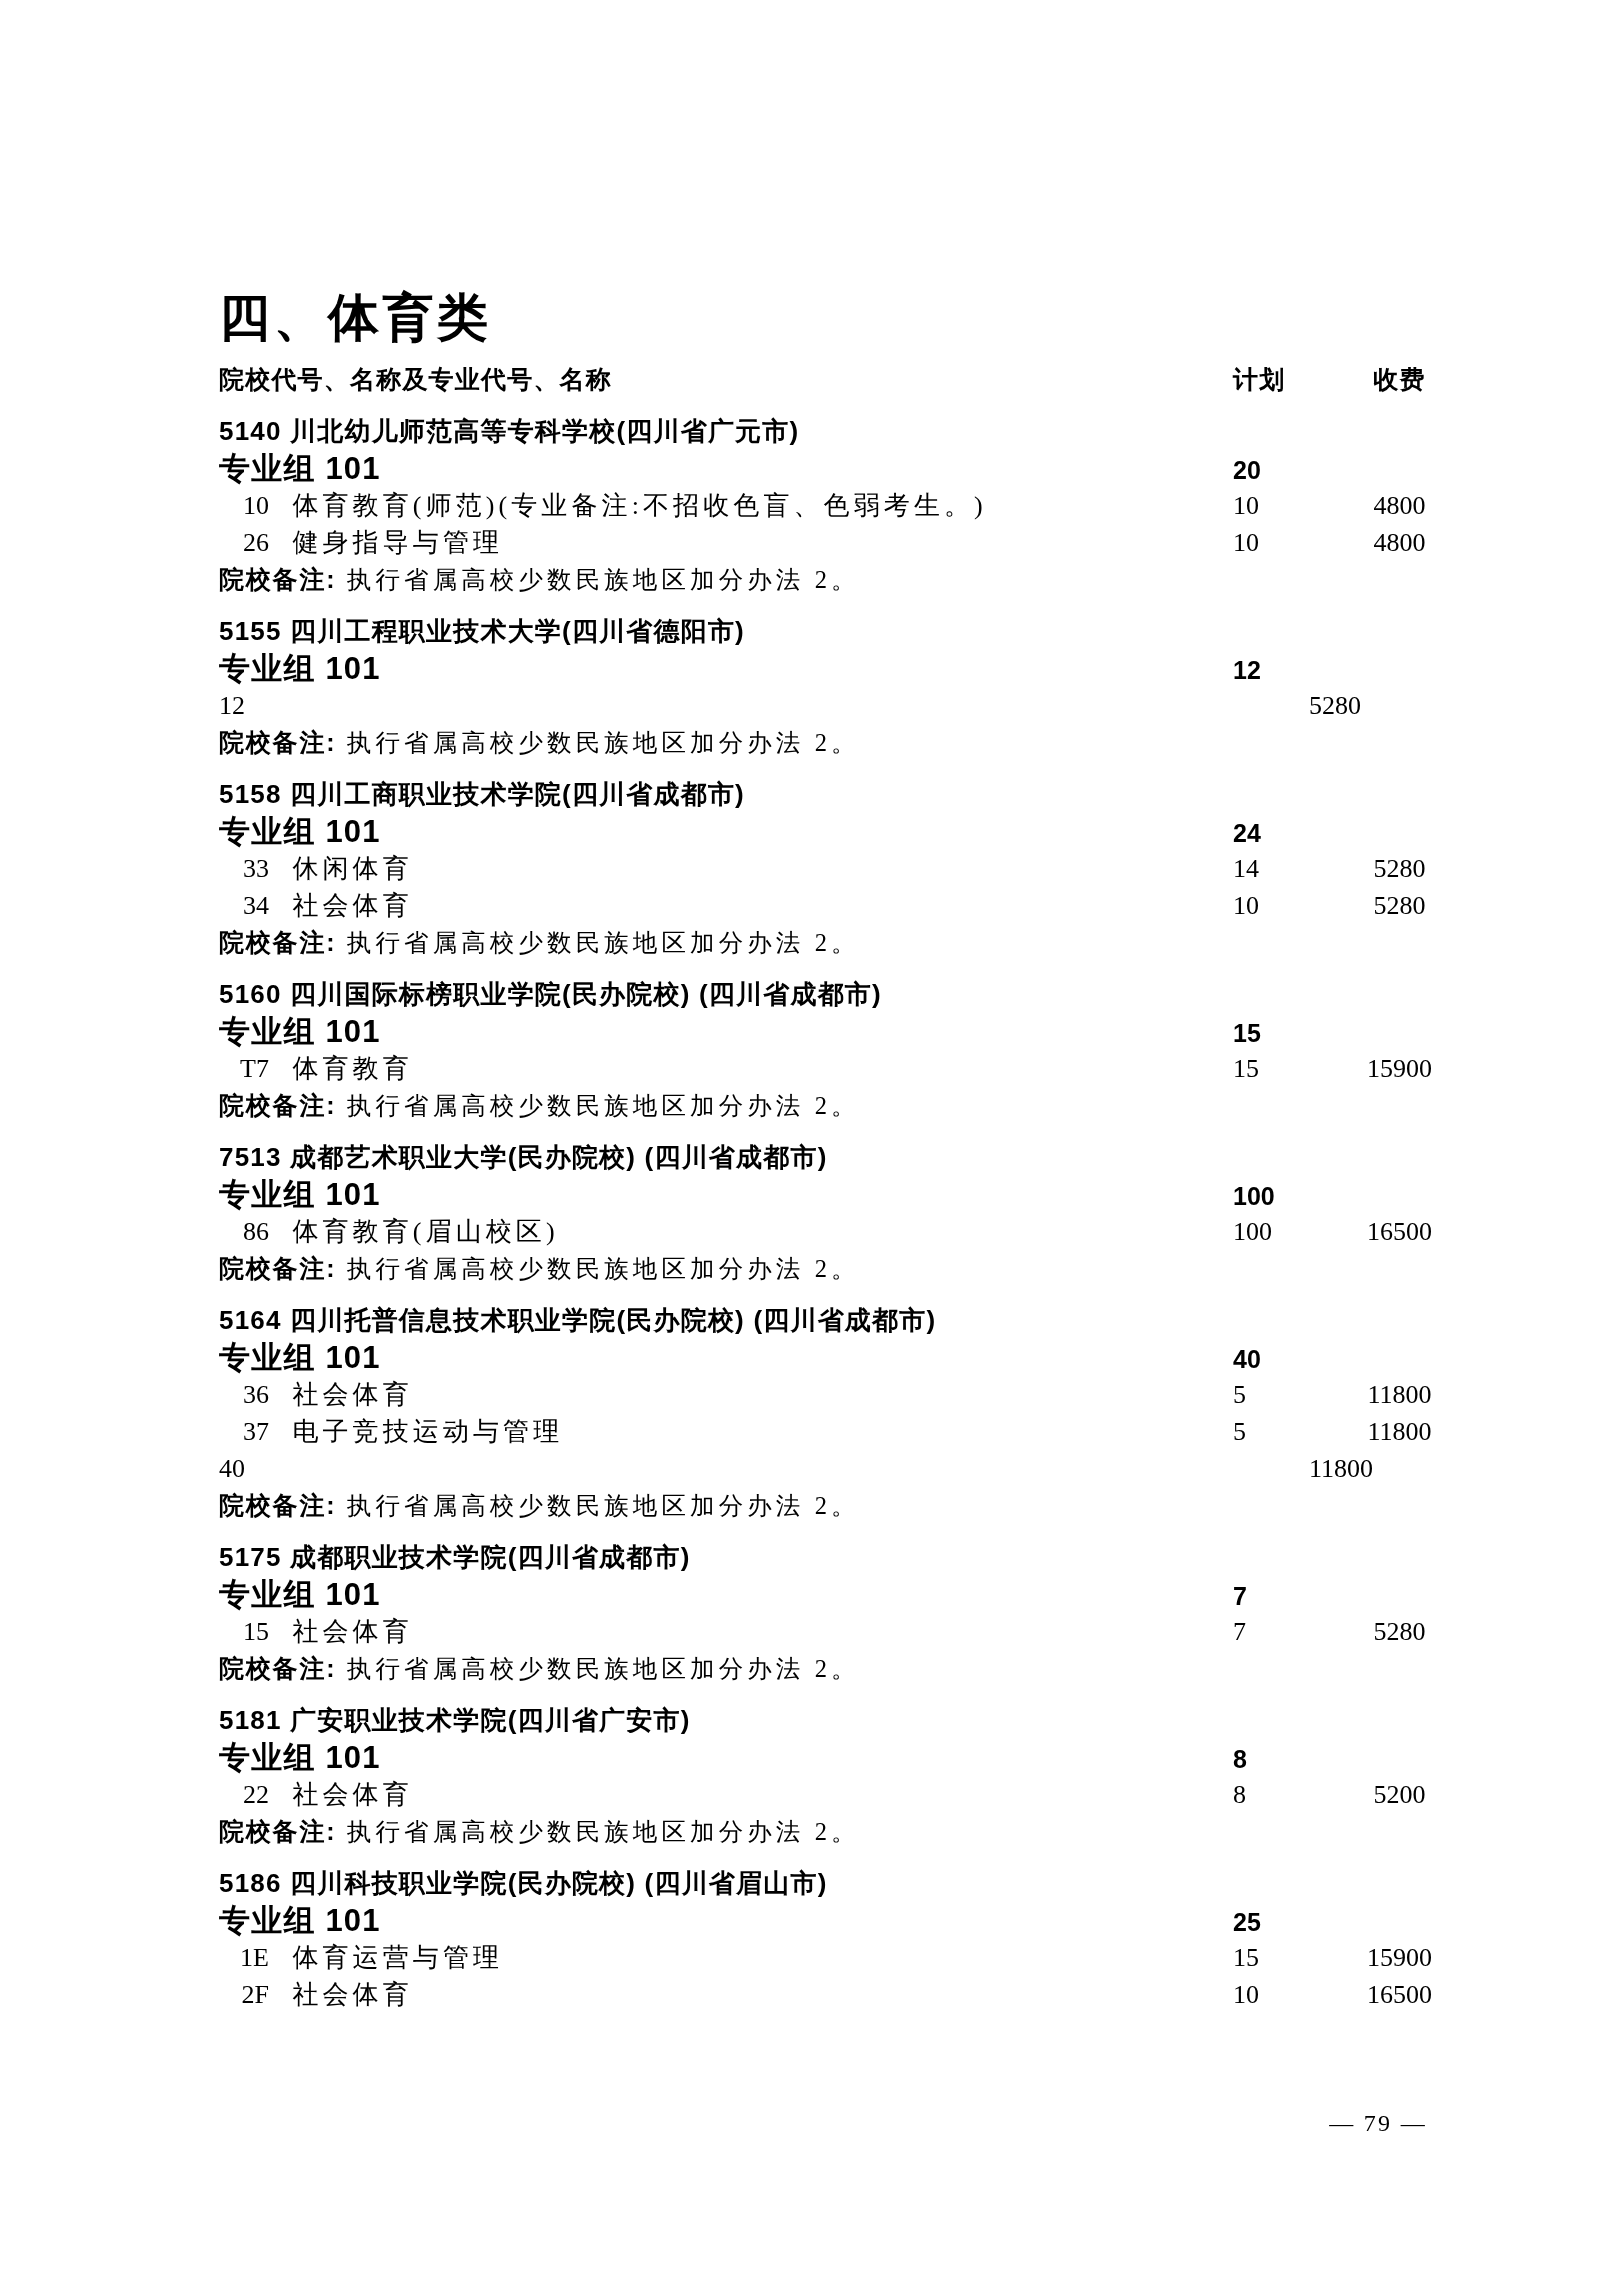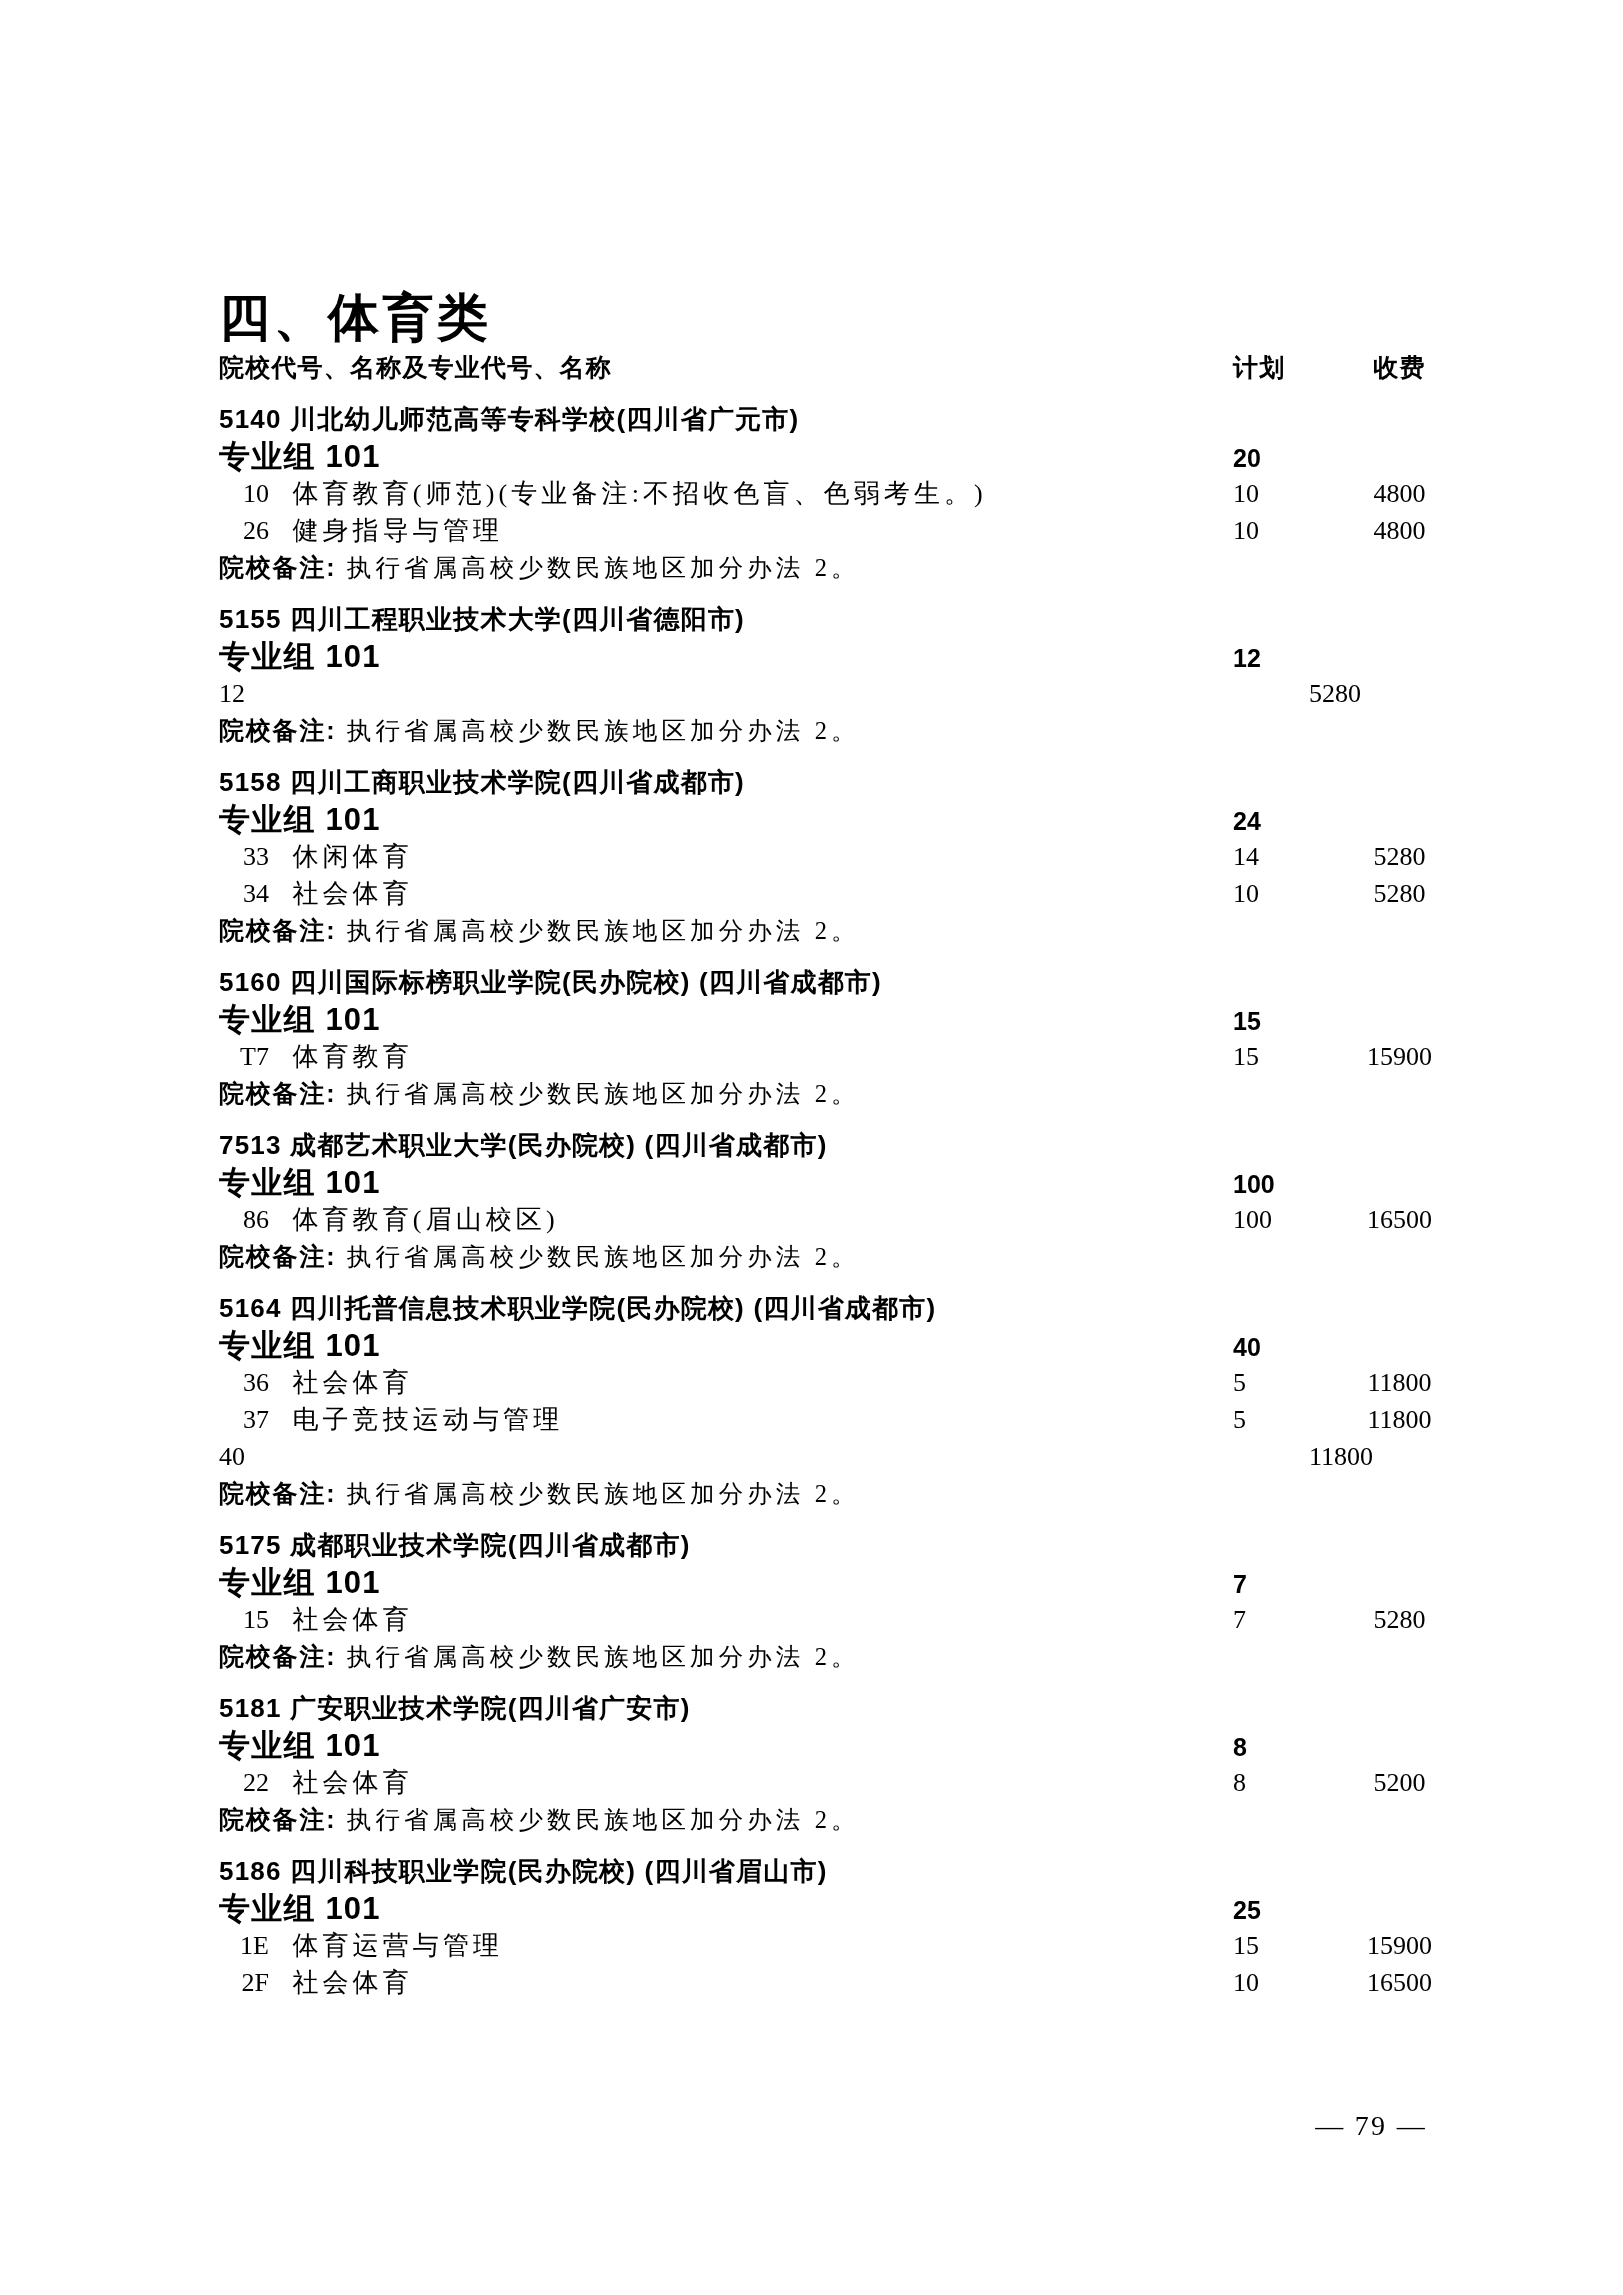--- a/index.html
+++ b/index.html
@@ -3,21 +3,21 @@
 <meta charset="utf-8">
 <title>四、体育类</title>
 <style>
   html,body{margin:0;padding:0;}
   body{
     width:1623px;height:2295px;background:#ffffff;color:#000000;
     font-family:"Liberation Sans",sans-serif;position:relative;overflow:hidden;
   }
   .content{position:absolute;left:219px;top:291px;width:1230px;}
   .title{
-    font-size:51px;font-weight:bold;line-height:54px;margin:0 0 4px 0;
+    font-size:51px;font-weight:bold;line-height:54px;margin:0 0 16px 0;
     letter-spacing:3.5px;font-family:"Liberation Sans",sans-serif;
   }
   .row{
     display:grid;grid-template-columns:1fr 76px 41px 99px;
     height:37px;line-height:37px;align-items:baseline;white-space:nowrap;
   }
   .col-plan{text-align:left;}
   .col-fee{text-align:center;}
   .header-row{font-weight:bold;font-size:25px;letter-spacing:1.2px;}
   .school-block{margin-top:15px;}
@@ -28,21 +28,21 @@
   .major-row .m-code{display:inline-block;min-width:36px;margin-left:14px;text-align:right;}
   .major-row .m-name{margin-left:23.4px;letter-spacing:4.1px;}
   .major-row .col-plan,.major-row .col-fee{font-family:"Liberation Serif","DejaVu Serif",serif;font-size:26px;letter-spacing:0;}
   .note-row .note-label{font-weight:bold;font-size:25px;letter-spacing:1.8px;font-family:"Liberation Sans",sans-serif;}
   .note-row .note-text{
     font-family:"Liberation Serif","DejaVu Serif",serif;font-size:24.5px;
     letter-spacing:4.1px;margin-left:10.5px;
   }
   .footer{
     position:absolute;top:2110px;right:196px;
-    font-family:"Liberation Serif","DejaVu Serif",serif;font-size:28px;letter-spacing:2.3px;
+    font-family:"Liberation Serif","DejaVu Serif",serif;font-size:24px;letter-spacing:2.3px;
   }
 </style>
 </head>
 <body>
 
 <div class="content">
   <h1 class="title">四、体育类</h1>
 
   <div class="row header-row">
     <span class="col-name">院校代号、名称及专业代号、名称</span>

